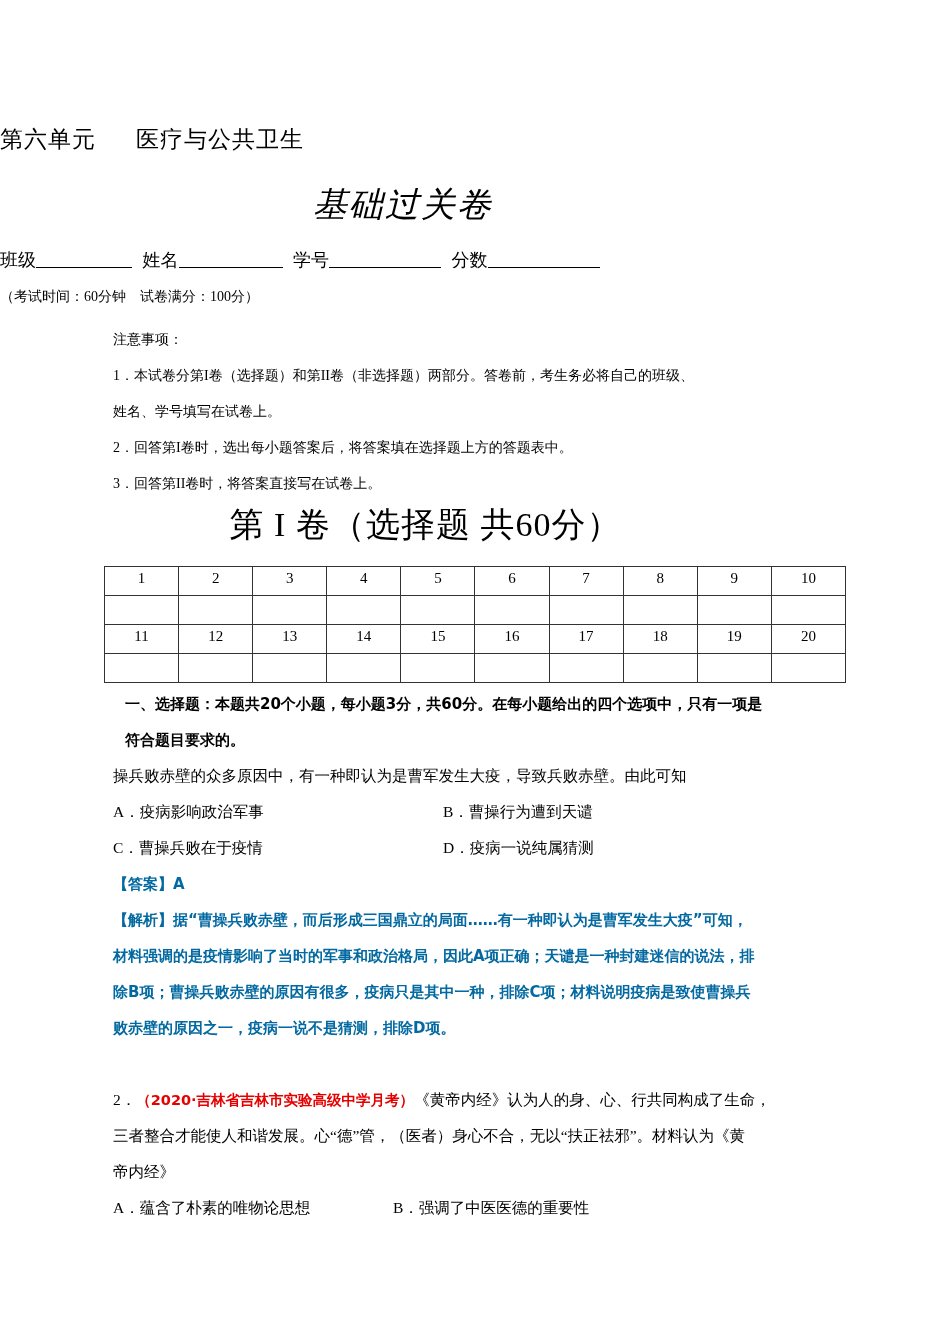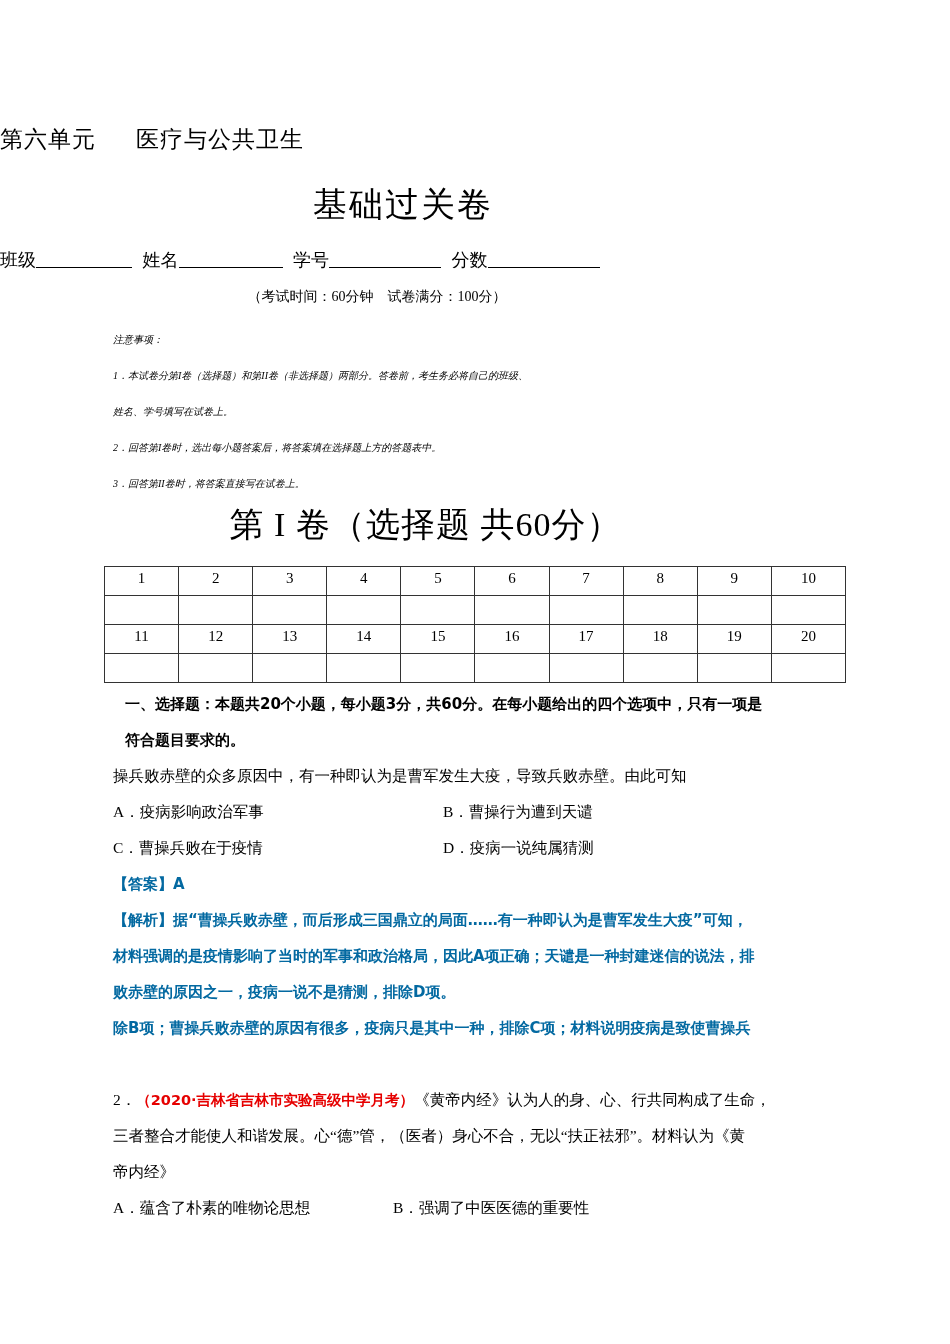--- a/index.html
+++ b/index.html
@@ -3,26 +3,26 @@
 <meta charset="utf-8">
 <style>
   html, body { margin: 0; padding: 0; background: #ffffff; }
   body { width: 950px; height: 1344px; position: relative; overflow: hidden;
          font-family: "Liberation Serif", "DejaVu Serif", serif; color: #000; }
   .abs { position: absolute; }
   .unit-title { top: 124px; left: 0; width: 950px; 
                 font-family: "DejaVu Sans", sans-serif; font-size: 23px; letter-spacing: 1px; }
   .unit-title .gap { display: inline-block; width: 40px; }
   .main-title { top: 182px; left: 0; width: 806px; text-align: center;
-                font-family: "DejaVu Sans", sans-serif; font-size: 34px; letter-spacing: 2px; }
+                font-family: "DejaVu Sans", sans-serif; font-size: 34px; letter-spacing: 2px; font-style: italic; }
   .info-line { top: 248px; left: 0; width: 950px; text-align: left; font-size: 18px; }
   .info-line .field { display: inline-block; }
   .info-line .blank { display: inline-block; border-bottom: 1px solid #000; height: 18px; vertical-align: -2px; margin-right: 6px; }
-  .exam-meta { top: 288px; left: 0; width: 754px; text-align: center; font-size: 14px; }
-  .notes { top: 322px; left: 113px; width: 730px; font-size: 10px; line-height: 36px; font-style: italic; }
+  .exam-meta { top: 288px; left: 0; width: 754px; text-align: left; font-size: 14px; }
+  .notes { top: 322px; left: 113px; width: 730px; font-size: 14px; line-height: 36px; }
   .notes p { margin: 0; }
   .section-title { top: 502px; left: 0; width: 851px; text-align: center; font-size: 34px; letter-spacing: 1px; }
   table.answer-grid { position: absolute; top: 566px; left: 104px; width: 742px; border-collapse: collapse; table-layout: fixed; }
   table.answer-grid td { border: 1px solid #333; height: 28px; text-align: center; font-size: 15px; padding: 0; vertical-align: top; line-height: 22px; }
   .q-section { top: 686px; left: 125px; width: 730px; font-family: "DejaVu Sans", sans-serif; font-size: 15px; line-height: 36px; font-weight: bold; }
   .q-section p { margin: 0; }
   .question { left: 113px; width: 730px; font-size: 15.5px; line-height: 36px; }
   .question p { margin: 0; }
   .src { color: #e60000; font-weight: bold; font-family: "DejaVu Sans", sans-serif; font-size: 14.5px; }
   .options { display: flex; flex-wrap: wrap; }
@@ -121,22 +121,22 @@
   <div class="options">
     <span class="opt">A．疫病影响政治军事</span>
     <span class="opt">B．曹操行为遭到天谴</span>
     <span class="opt">C．曹操兵败在于疫情</span>
     <span class="opt">D．疫病一说纯属猜测</span>
   </div>
   <div class="answer">
     <p>【答案】A</p>
     <p>【解析】据“曹操兵败赤壁，而后形成三国鼎立的局面……有一种即认为是曹军发生大疫”可知，</p>
     <p>材料强调的是疫情影响了当时的军事和政治格局，因此A项正确；天谴是一种封建迷信的说法，排</p>
+    <p>除B项；曹操兵败赤壁的原因有很多，疫病只是其中一种，排除C项；材料说明疫病是致使曹操兵</p>
     <p>败赤壁的原因之一，疫病一说不是猜测，排除D项。</p>
-    <p>除B项；曹操兵败赤壁的原因有很多，疫病只是其中一种，排除C项；材料说明疫病是致使曹操兵</p>
   </div>
 </div>
 
 <div class="abs question" style="top:1082px;">
   <p><span>2．</span><span class="src">（2020·吉林省吉林市实验高级中学月考）</span><span>《黄帝内经》认为人的身、心、行共同构成了生命，</span></p>
   <p>三者整合才能使人和谐发展。心“德”管，（医者）身心不合，无以“扶正祛邪”。材料认为《黄</p>
   <p>帝内经》</p>
   <div class="options">
     <span class="opt" style="width:280px">A．蕴含了朴素的唯物论思想</span>
     <span class="opt">B．强调了中医医德的重要性</span>

